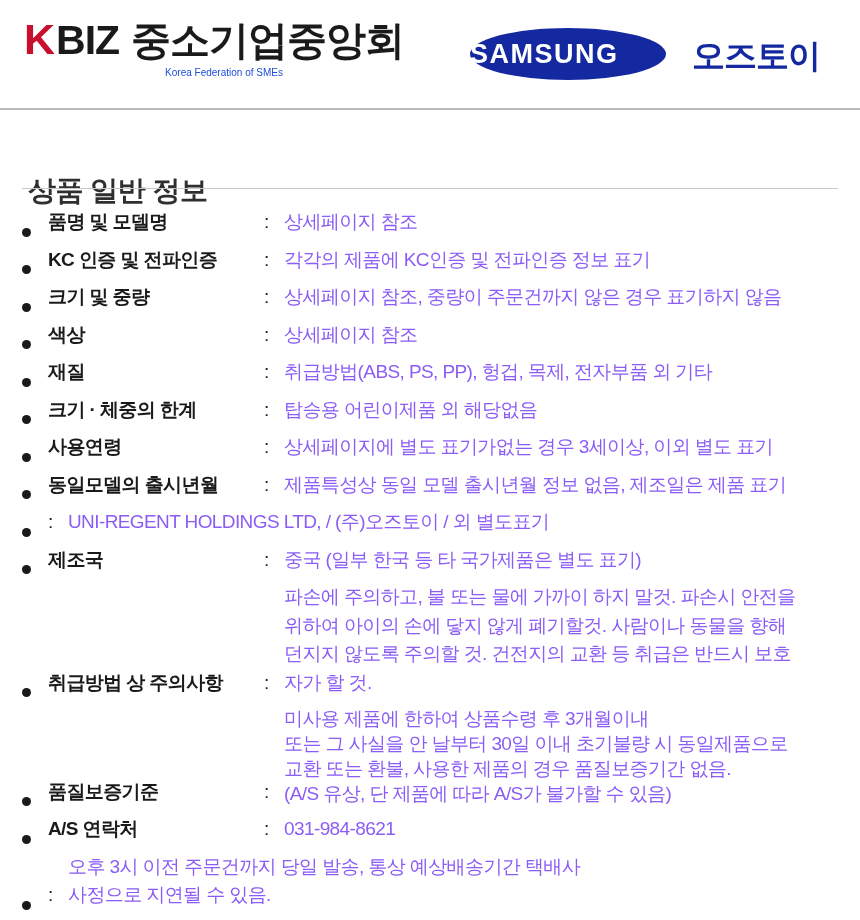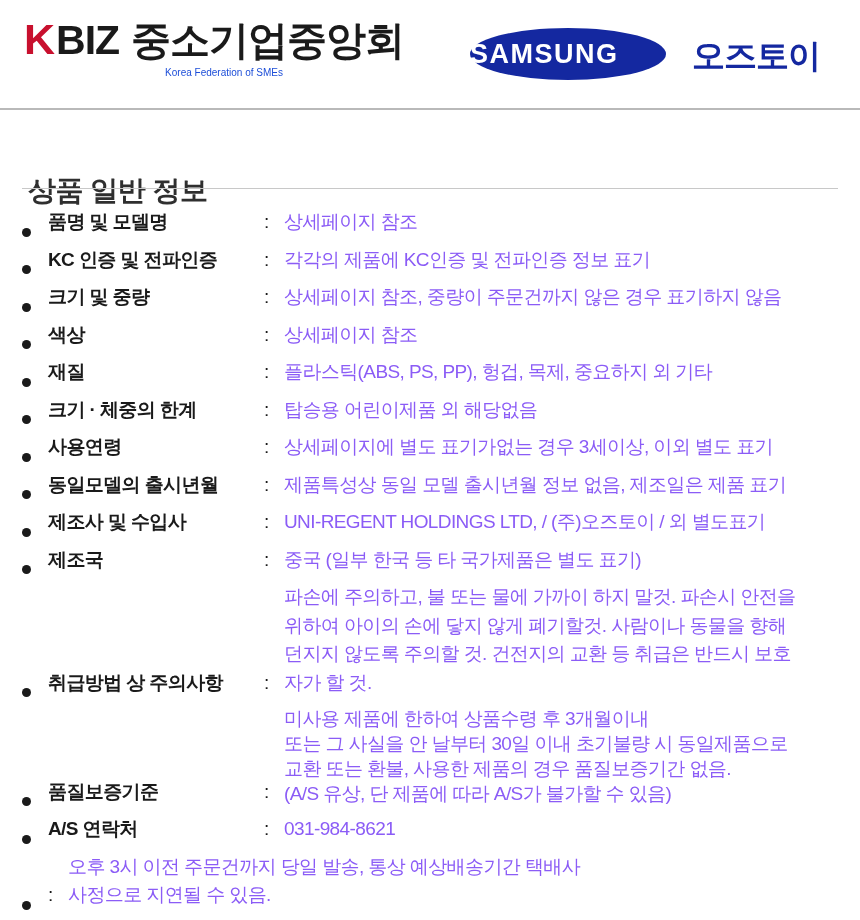--- a/index.html
+++ b/index.html
@@ -231,21 +231,21 @@
       <span class="bullet"></span>
       <span class="label">색상</span>
       <span class="colon">:</span>
       <span class="value">상세페이지 참조</span>
     </div>
 
     <div class="row">
       <span class="bullet"></span>
       <span class="label">재질</span>
       <span class="colon">:</span>
-      <span class="value">플라스틱(ABS, PS, PP), 헝겁, 목제, 중요하지 외 기타</span>
+      <span class="value">취급방법(ABS, PS, PP), 헝겁, 목제, 전자부품 외 기타</span>
     </div>
 
     <div class="row">
       <span class="bullet"></span>
       <span class="label">크기 · 체중의 한계</span>
       <span class="colon">:</span>
       <span class="value">탑승용 어린이제품 외 해당없음</span>
     </div>
 
     <div class="row">
@@ -257,21 +257,20 @@
 
     <div class="row">
       <span class="bullet"></span>
       <span class="label">동일모델의 출시년월</span>
       <span class="colon">:</span>
       <span class="value">제품특성상 동일 모델 출시년월 정보 없음, 제조일은 제품 표기</span>
     </div>
 
     <div class="row">
       <span class="bullet"></span>
-      <span class="label">제조사 및 수입사</span>
       <span class="colon">:</span>
       <span class="value">UNI-REGENT HOLDINGS LTD, / (주)오즈토이 / 외 별도표기</span>
     </div>
 
     <div class="row">
       <span class="bullet"></span>
       <span class="label">제조국</span>
       <span class="colon">:</span>
       <span class="value">중국 (일부 한국 등 타 국가제품은 별도 표기)</span>
     </div>

